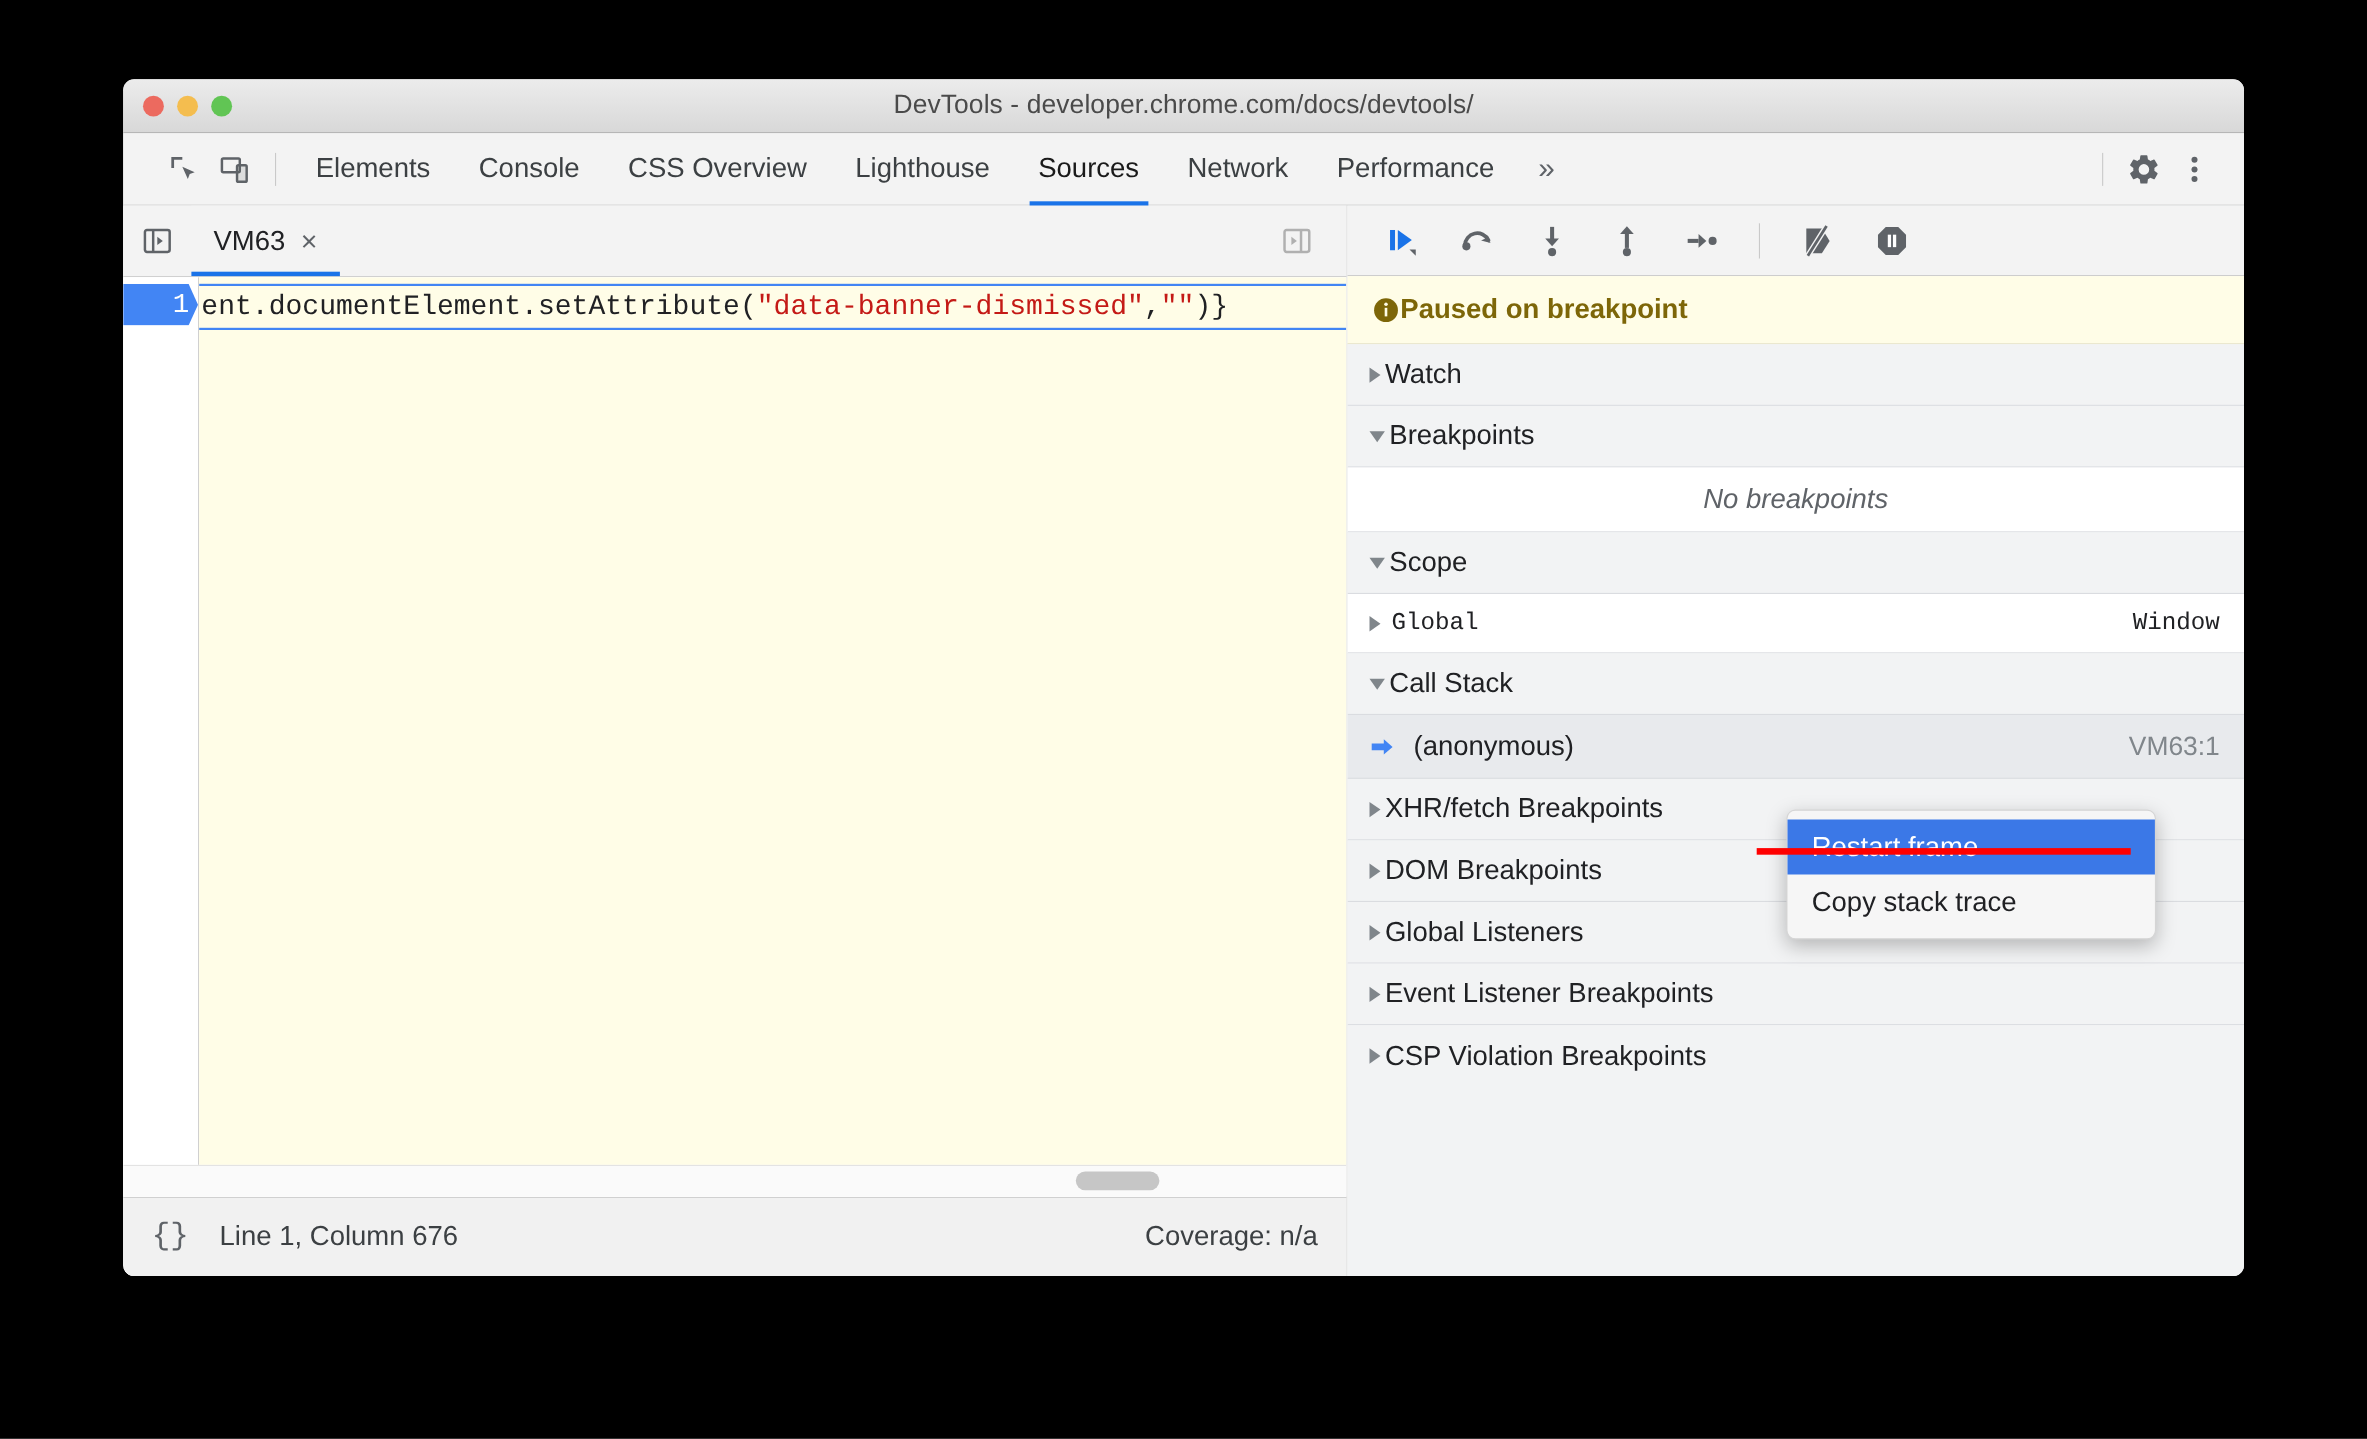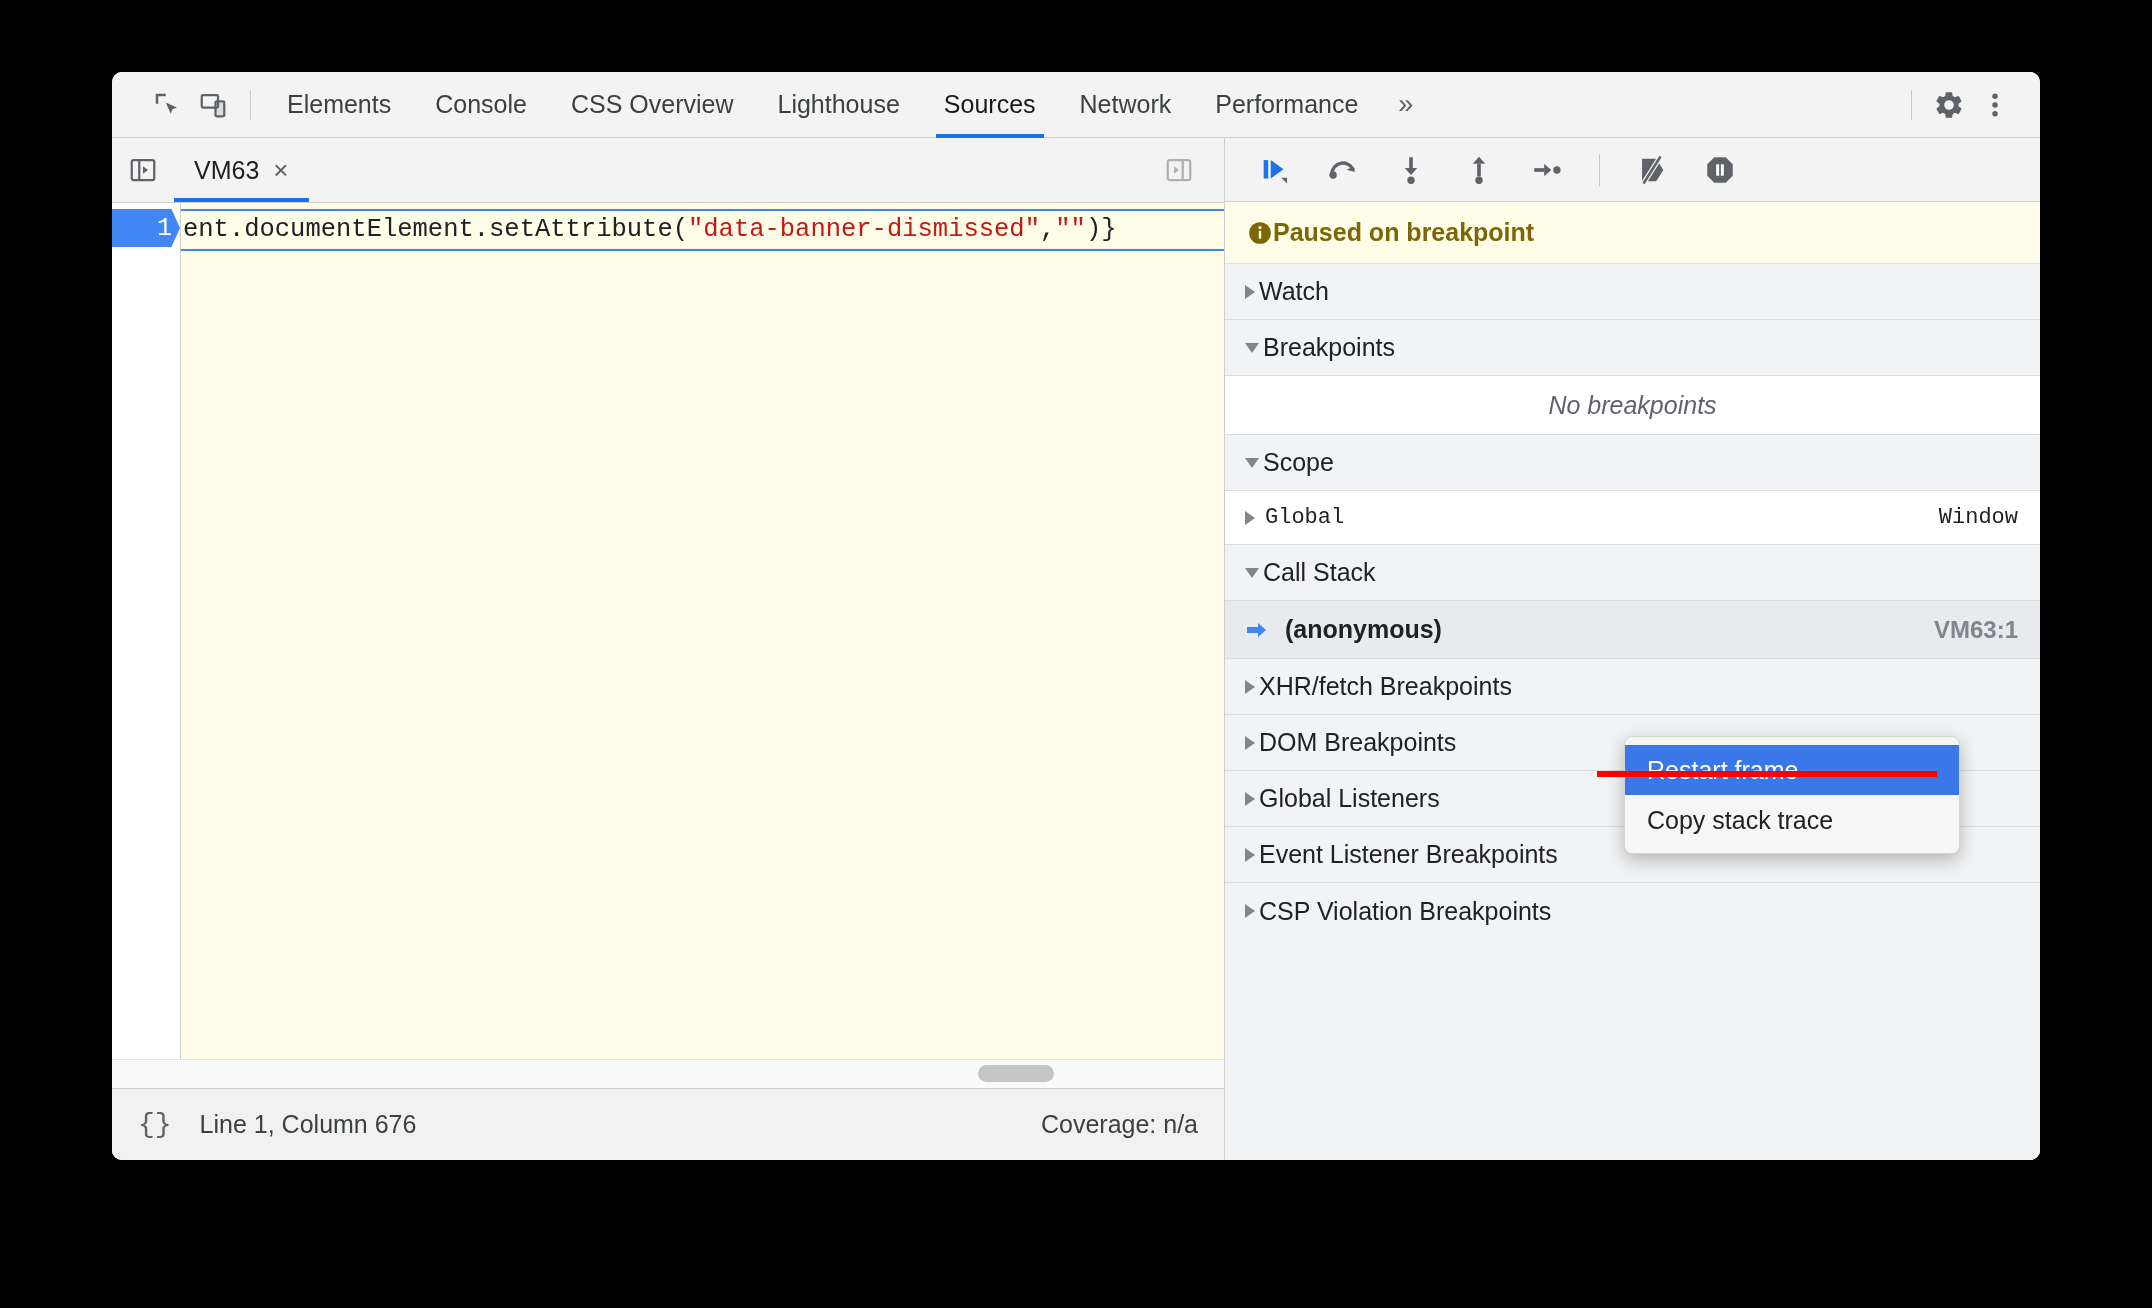--- a/index.html
+++ b/index.html
@@ -237,21 +237,21 @@
     border-bottom:1px solid #dadce0;
     cursor:pointer;
   }
   .scope-row .val{margin-left:auto;color:#202124;}
   .frame-row{
     height:58px;background:#e8eaed;
     display:flex;align-items:center;
     padding:0 22px 0 20px;box-sizing:border-box;
     font-size:25px;color:#202124;
     border-bottom:1px solid #dadce0;
-    cursor:pointer;position:relative;font-weight:bold;
+    cursor:pointer;position:relative;
   }
   .frame-loc{margin-left:auto;color:#80868b;font-size:24px;}
   .frame-arrow-icon{width:26px;margin-right:14px;display:flex;align-items:center;}
 
   
   #ctx-menu{
     position:absolute;
     left:1512px;top:664px;
     width:334px;
     background:#f6f6f6;
@@ -277,20 +277,28 @@
     z-index:60;
   }
 
   svg{display:block;}
 </style>
 </head>
 <body>
 
 <div id="window">
 
+  <div id="titlebar">
+    <div class="lights">
+      <span class="light red"></span>
+      <span class="light yellow"></span>
+      <span class="light green"></span>
+    </div>
+    <div id="window-title">DevTools - developer.chrome.com/docs/devtools/</div>
+  </div>
 
   <div id="tabbar">
     <div class="tb-icon">
       <svg width="30" height="30" viewBox="0 0 24 24">
         <path d="M3 3h8v2H5v6H3V3z" fill="#5f6368"></path>
         <path d="M11 10l9 4-3.6 1.4L15 19l-4-9z" fill="#5f6368"></path>
       </svg>
     </div>
     <div class="tb-icon">
       <svg width="30" height="30" viewBox="0 0 24 24">

